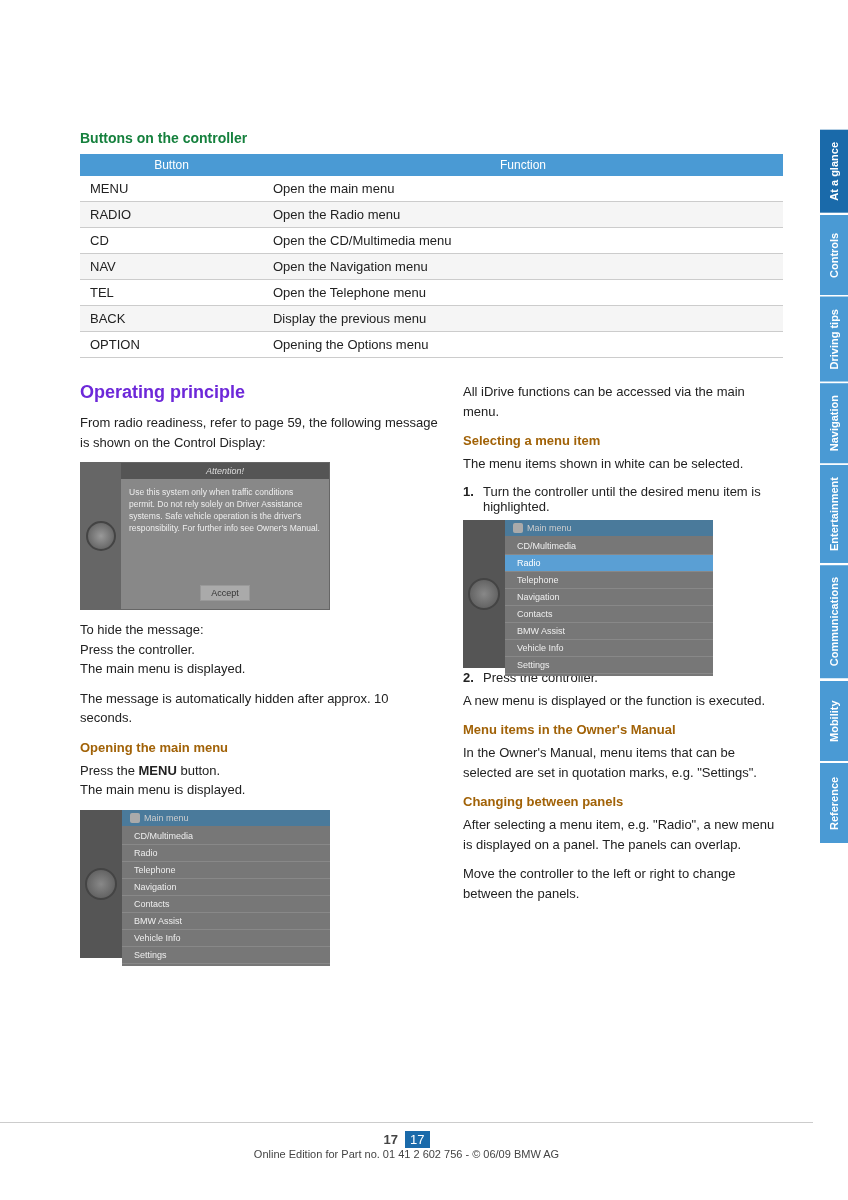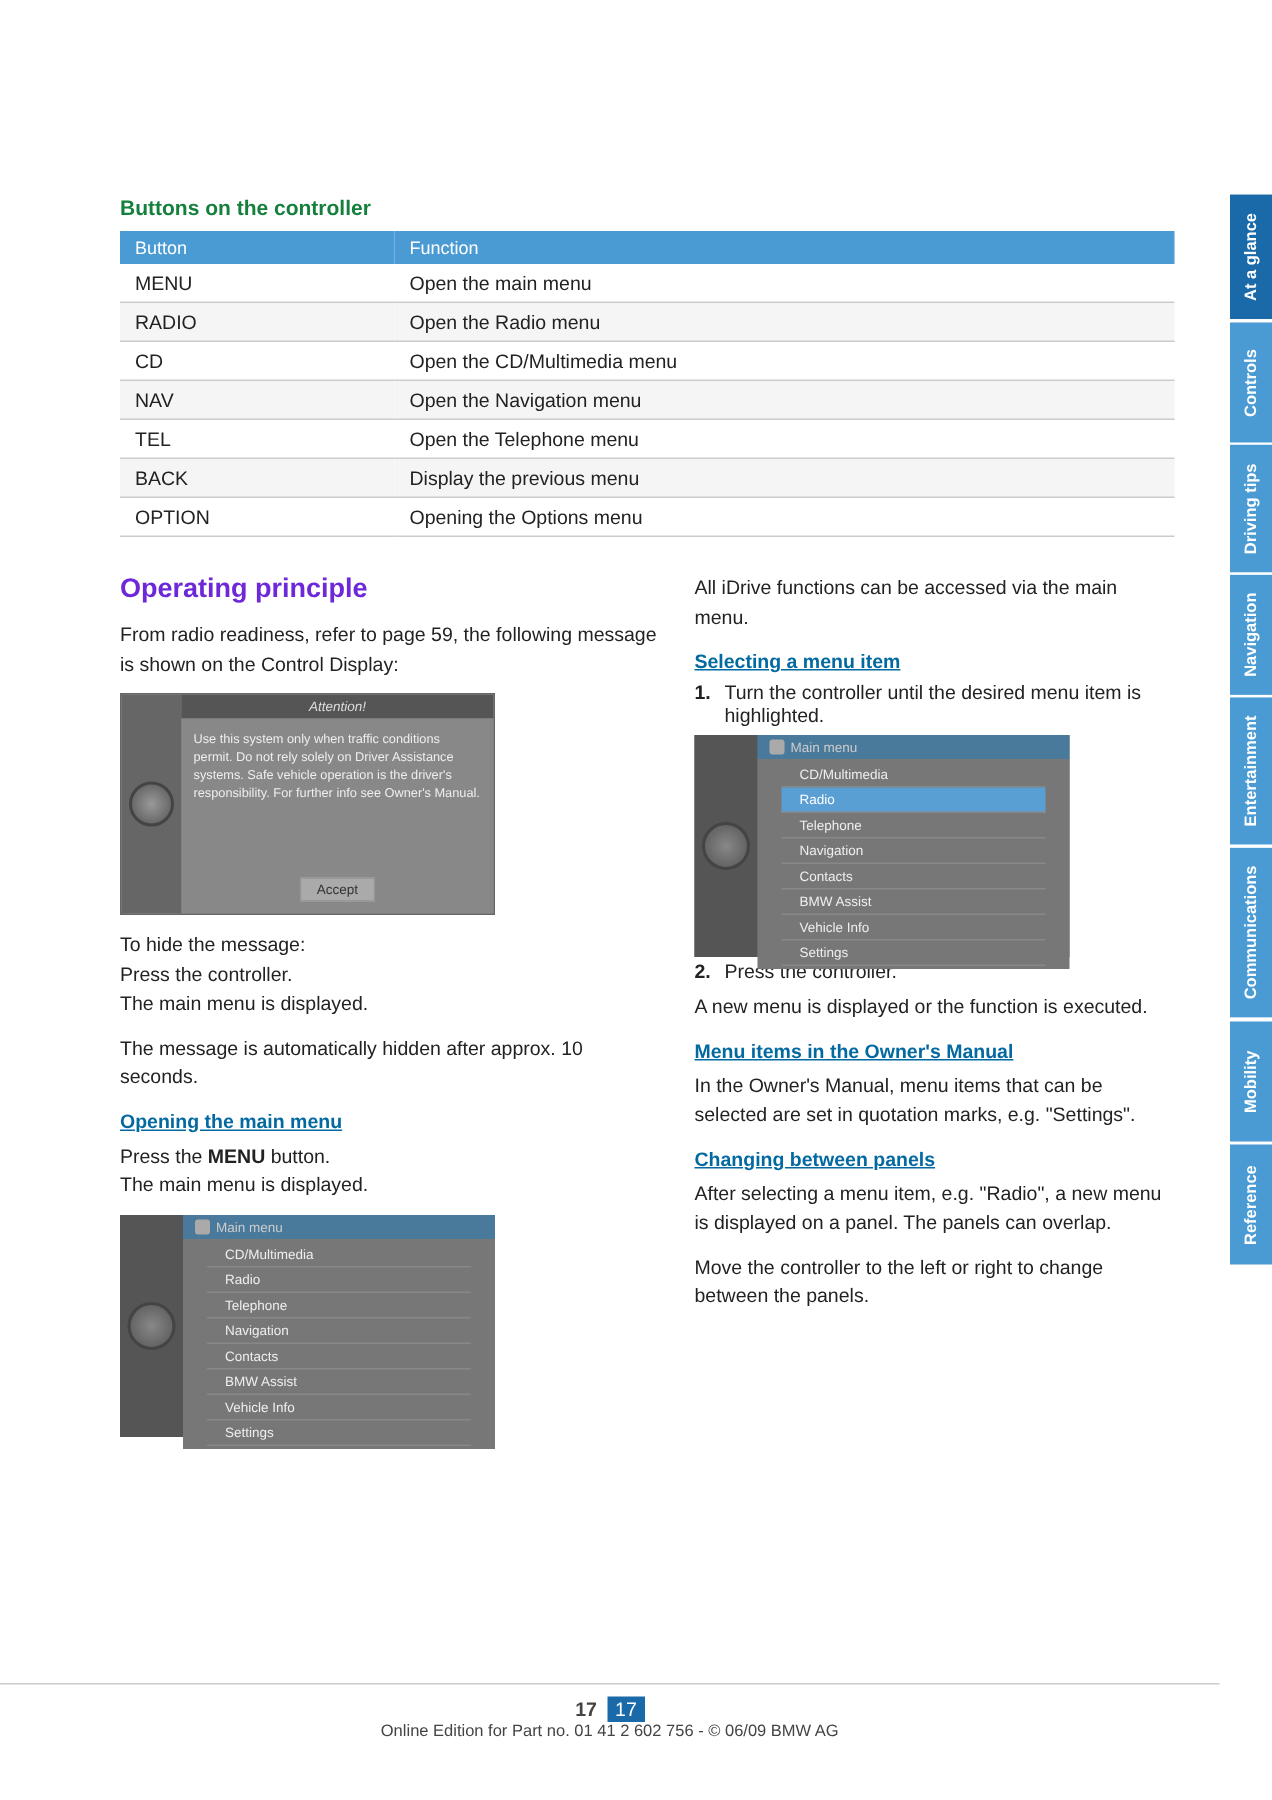--- a/index.html
+++ b/index.html
@@ -77,21 +77,21 @@
       font-size: 13px;
     }
 
     .buttons-table thead tr {
       background: #4a9ad4;
       color: white;
     }
 
     .buttons-table thead th {
       padding: 4px 10px;
-      text-align: left;
+      text-align: center;
       font-weight: normal;
       font-size: 12px;
     }
 
     .buttons-table tbody tr {
       border-bottom: 1px solid #ccc;
     }
 
     .buttons-table tbody tr:nth-child(even) {
       background: #f5f5f5;
@@ -192,43 +192,42 @@
     .menu-header-icon {
       width: 10px;
       height: 10px;
       background: #aaa;
       border-radius: 2px;
     }
 
     .menu-items-list {
       flex: 1;
       background: #777;
-      padding: 2px 16px;
+      padding: 2px 0;
     }
 
     .menu-item-row {
       padding: 3px 12px;
       font-size: 9px;
       color: #eee;
       border-bottom: 1px solid #888;
     }
 
     .menu-item-row.highlighted {
       background: #5a9fd4;
       color: white;
     }
 
     
     .sub-heading-blue {
-      color: #0369a1;
+      color: #a16207;
       font-size: 13px;
       font-weight: bold;
       margin-bottom: 6px;
       margin-top: 12px;
-      text-decoration: underline;
     }
 
     .numbered-item {
       display: flex;
       gap: 6px;
       margin-bottom: 6px;
     }
 
     .numbered-item .num {
       font-weight: bold;
@@ -383,20 +382,21 @@
           </div>
         </div>
       </div>
 
       <div class="col-right">
 
         <p class="body-text">All iDrive functions can be accessed via the main menu.</p>
 
         <div class="sub-heading-blue">Selecting a menu item</div>
 
+        <p class="body-text">The menu items shown in white can be selected.</p>
 
         <div class="numbered-item">
           <span class="num">1.</span>
           <span>Turn the controller until the desired menu item is highlighted.</span>
         </div>
 
         <div class="menu-screenshot">
           <div class="menu-screenshot-left">
             <div class="menu-controller-knob"></div>
           </div>

